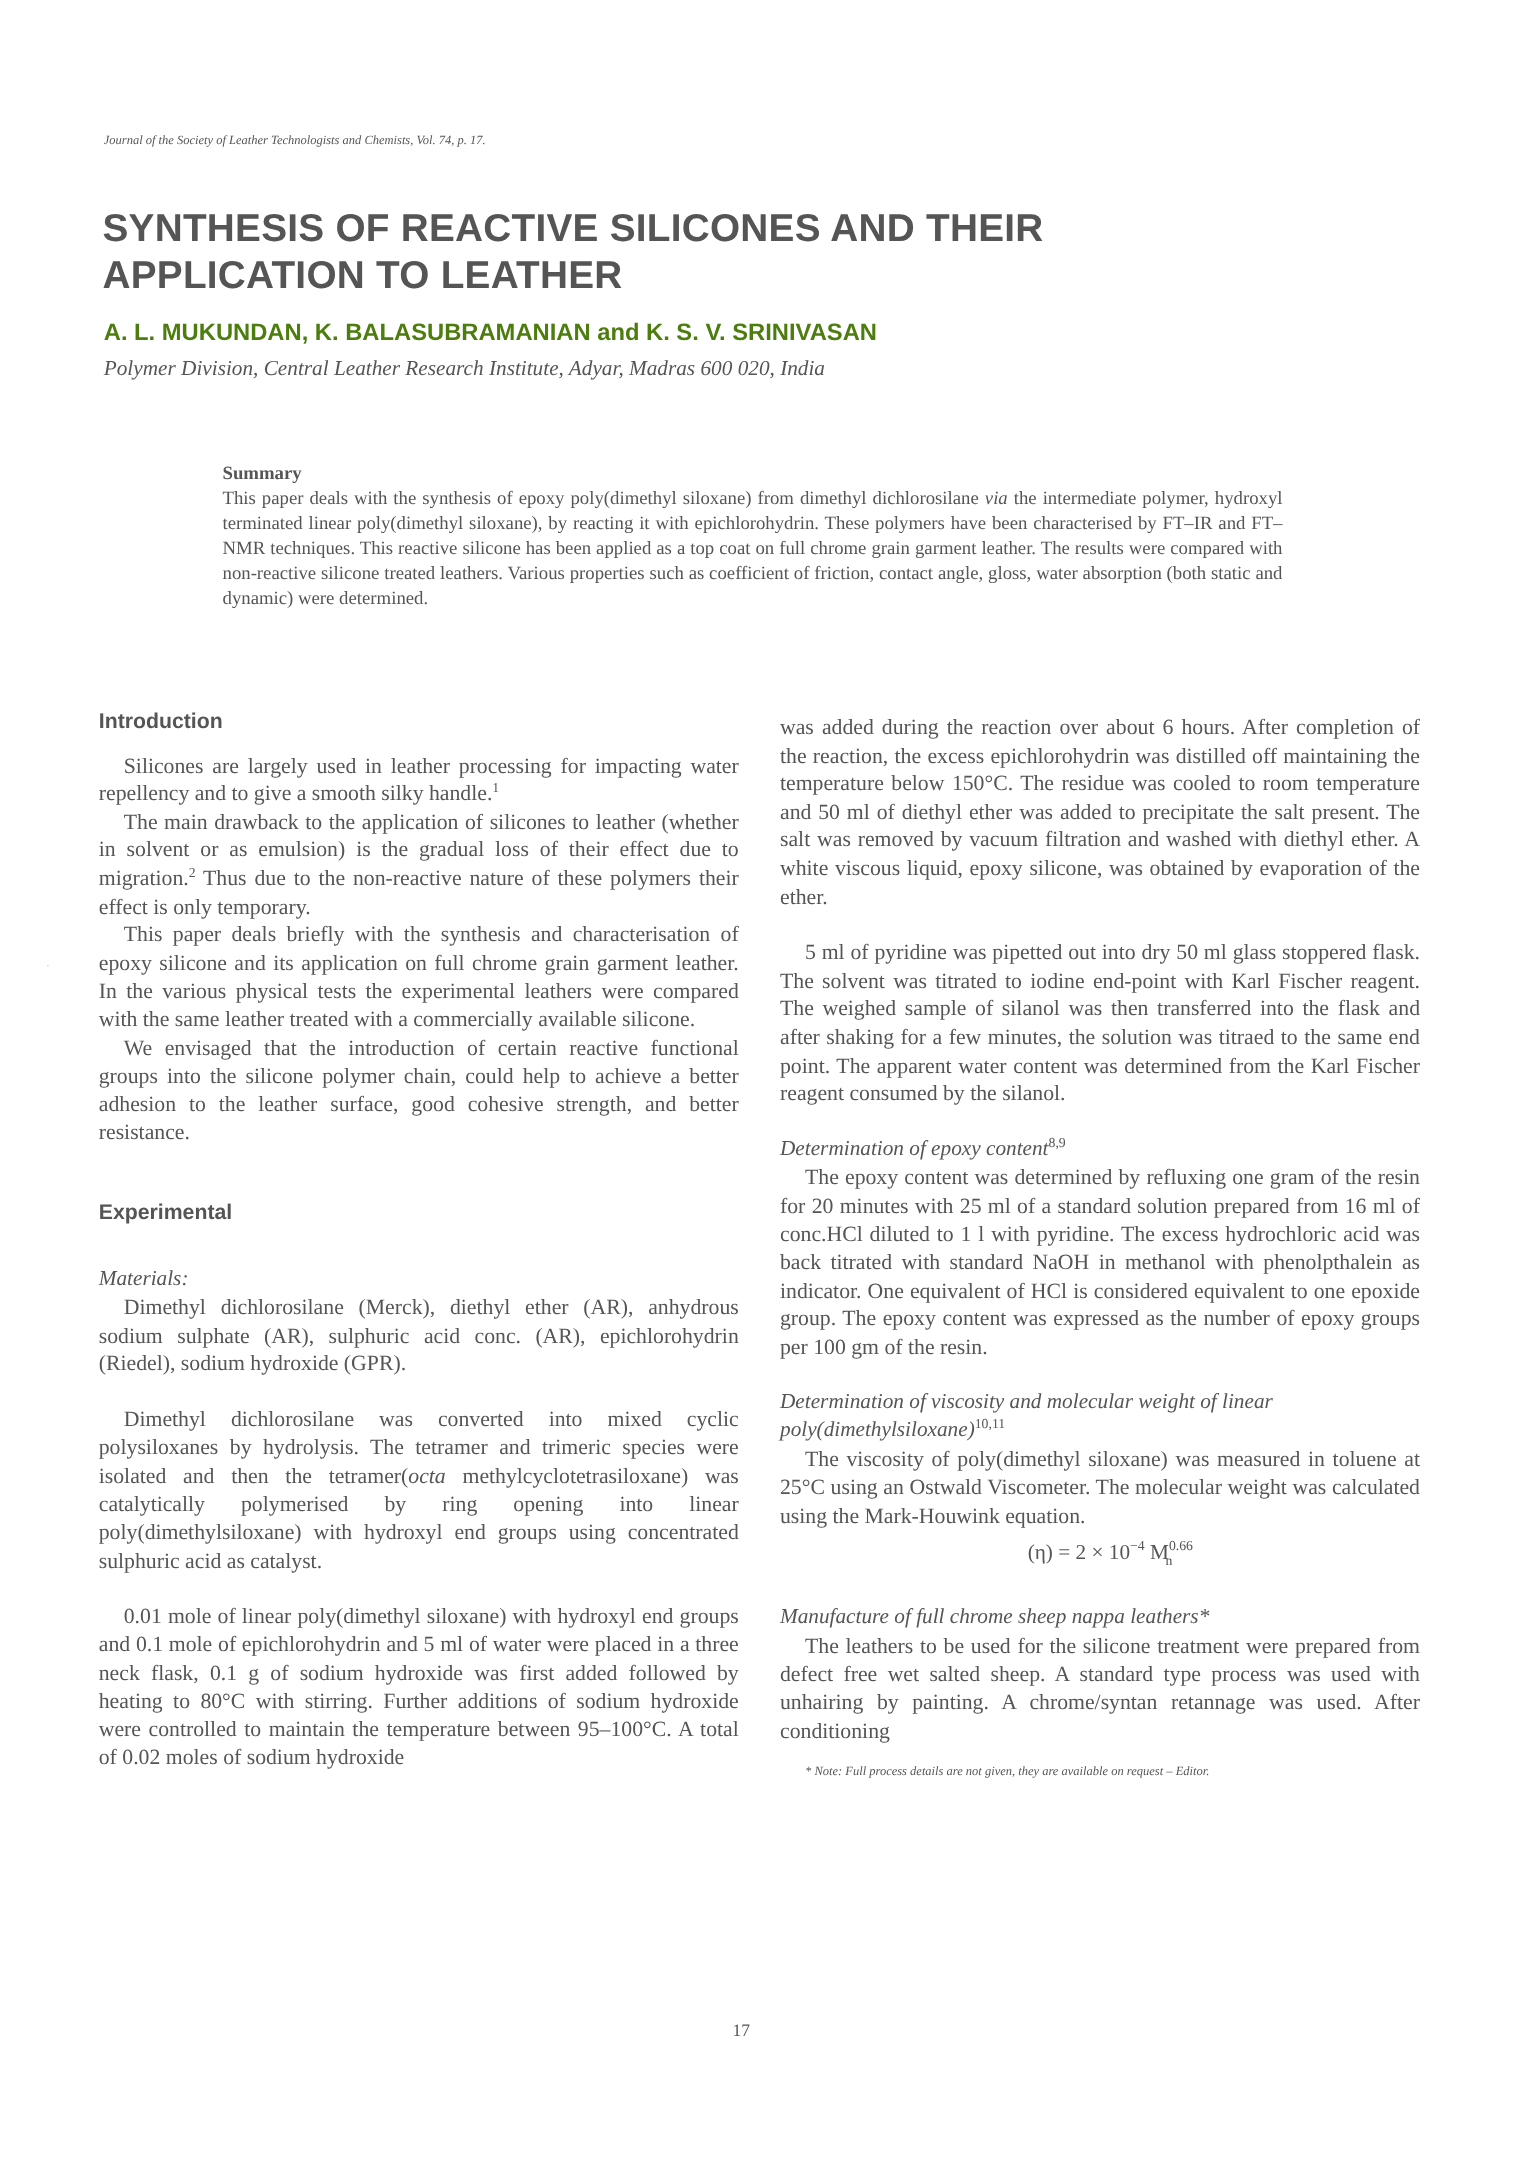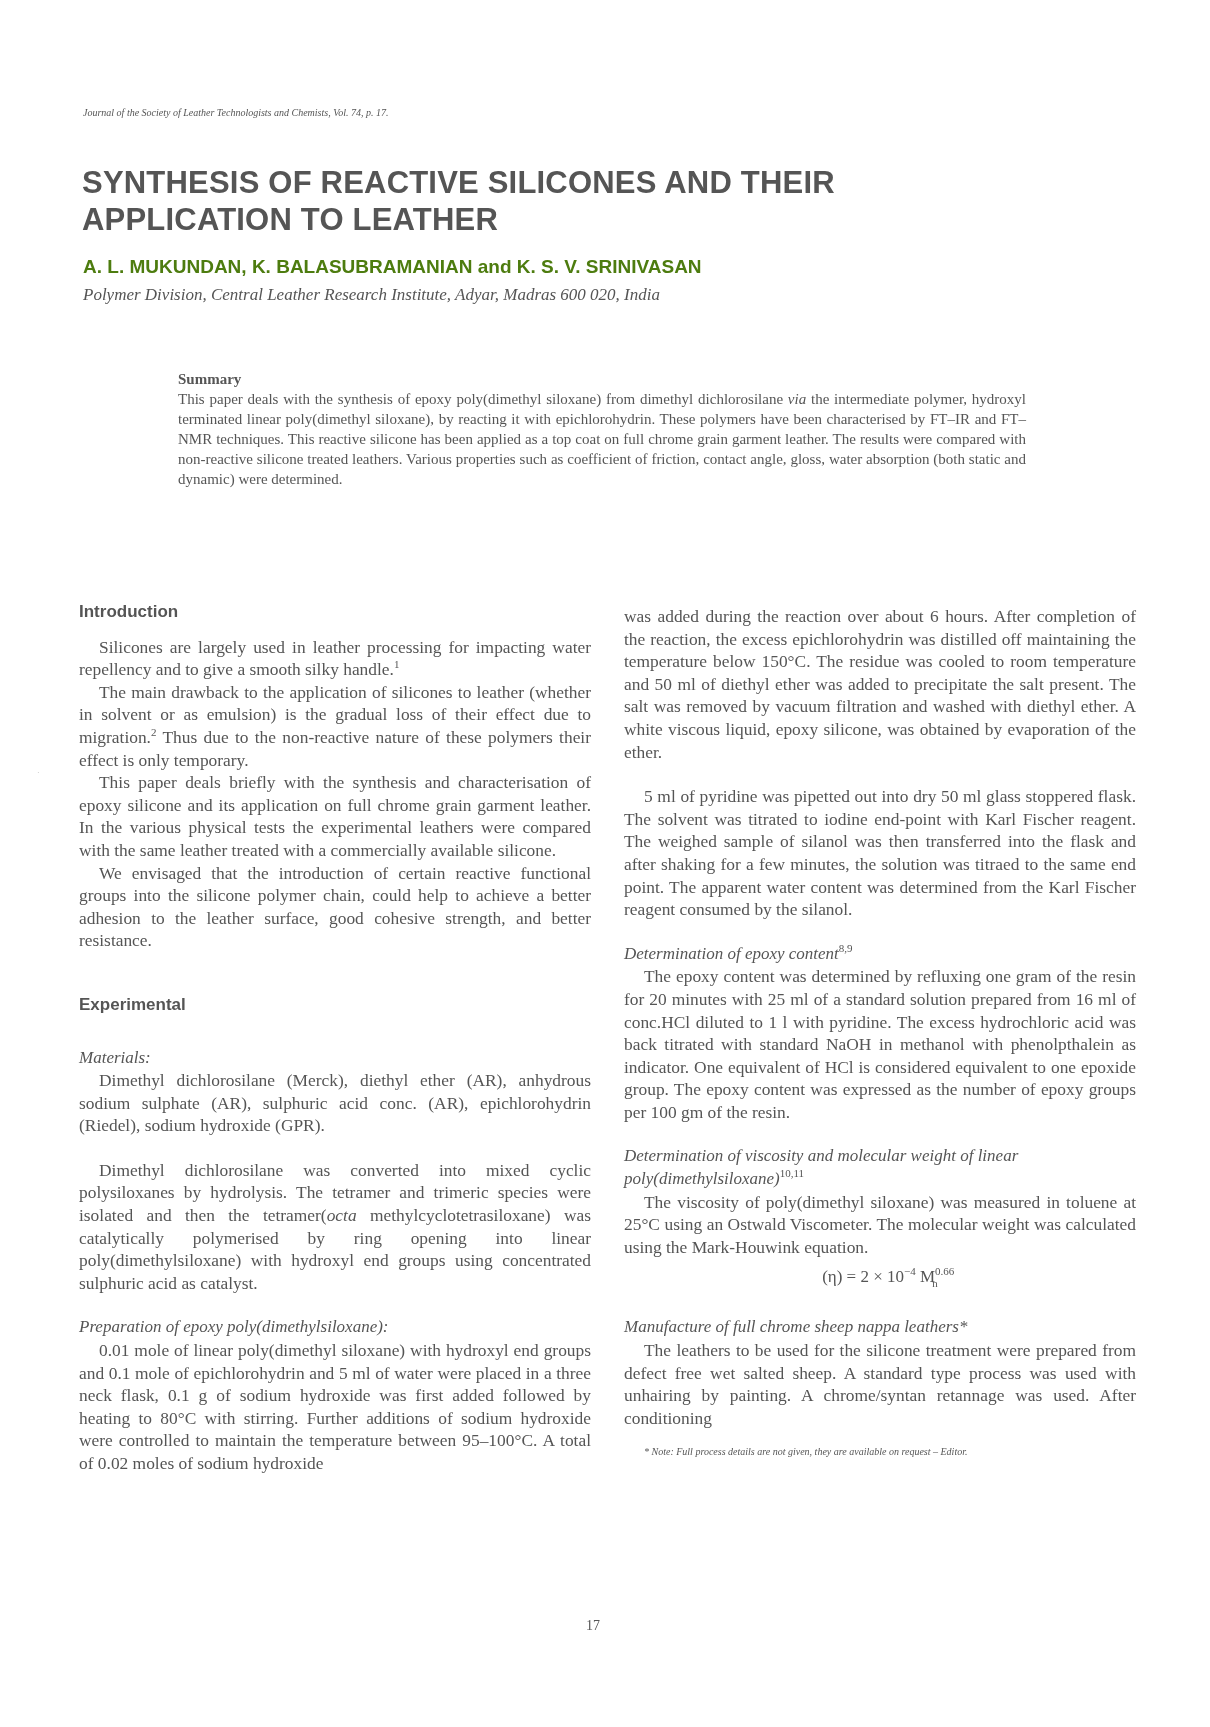--- a/index.html
+++ b/index.html
@@ -9,21 +9,21 @@
 
   #journal-line { position: absolute; left: 83px; top: 107px; font-size: 10px; font-style: italic; color: #555; }
   #title { position: absolute; left: 82px; top: 164px; width: 900px; font-size: 31px; font-weight: bold; line-height: 37px; color: #555; letter-spacing: 0.2px; }
   #authors { position: absolute; left: 83px; top: 256px; font-size: 19px; font-weight: bold; color: #4d7c0f; }
   #affiliation { position: absolute; left: 83px; top: 285px; font-size: 17px; font-style: italic; color: #555; }
 
   #summary { position: absolute; left: 178px; top: 369px; width: 848px; font-size: 15px; line-height: 20px; color: #555; }
   #summary h3 { margin: 0; font-size: 15px; font-weight: bold; }
   #summary p { margin: 0; text-align: justify; }
 
-  .col { position: absolute; width: 512px; font-size: 17.4px; line-height: 22.6px; color: #555; margin-top: 35px; }
+  .col { position: absolute; width: 512px; font-size: 17.4px; line-height: 22.6px; color: #555; }
   #col-left { left: 79px; top: 566px; }
   #col-right { left: 624px; top: 570px; }
   .col p { margin: 0; text-align: justify; text-indent: 20px; }
   .col p.noindent { text-indent: 0; }
   .col h2 { margin: 0; font-size: 17px; font-weight: bold; color: #555; }
   .col h4 { margin: 0; font-size: 17px; font-weight: normal; font-style: italic; }
   .col sup { font-size: 11px; line-height: 0; }
   .gap-sm { height: 22px; }
   .gap-md { height: 30px; }
   .gap-lg { height: 42px; }
@@ -55,21 +55,20 @@
   <p>This paper deals briefly with the synthesis and characterisation of epoxy silicone and its application on full chrome grain garment leather. In the various physical tests the experimental leathers were compared with the same leather treated with a commercially available silicone.</p>
   <p>We envisaged that the introduction of certain reactive functional groups into the silicone polymer chain, could help to achieve a better adhesion to the leather surface, good cohesive strength, and better resistance.</p>
   <div class="gap-lg"></div>
   <h2 class="sans">Experimental</h2>
   <div class="gap-md"></div>
   <h4>Materials:</h4>
   <p>Dimethyl dichlorosilane (Merck), diethyl ether (AR), anhydrous sodium sulphate (AR), sulphuric acid conc. (AR), epichlorohydrin (Riedel), sodium hydroxide (GPR).</p>
   <div class="gap-sm"></div>
   <p><span>Dimethyl dichlorosilane was converted into mixed cyclic polysiloxanes by hydrolysis. The tetramer and trimeric species were isolated and then the tetramer(</span><i>octa</i><span> methylcyclotetrasiloxane) was catalytically polymerised by ring opening into linear poly(dimethylsiloxane) with hydroxyl end groups using concentrated sulphuric acid as catalyst.</span></p>
   <div class="gap-sm"></div>
-  <h4>Preparation of epoxy poly(dimethylsiloxane):</h4>
   <p>0.01 mole of linear poly(dimethyl siloxane) with hydroxyl end groups and 0.1 mole of epichlorohydrin and 5 ml of water were placed in a three neck flask, 0.1 g of sodium hydroxide was first added followed by heating to 80°C with stirring. Further additions of sodium hydroxide were controlled to maintain the temperature between 95–100°C. A total of 0.02 moles of sodium hydroxide</p>
 </div>
 
 <div id="col-right" class="col serif">
   <p class="noindent">was added during the reaction over about 6 hours. After completion of the reaction, the excess epichlorohydrin was distilled off maintaining the temperature below 150°C. The residue was cooled to room temperature and 50 ml of diethyl ether was added to precipitate the salt present. The salt was removed by vacuum filtration and washed with diethyl ether. A white viscous liquid, epoxy silicone, was obtained by evaporation of the ether.</p>
   <div class="gap-sm"></div>
   <p>5 ml of pyridine was pipetted out into dry 50 ml glass stoppered flask. The solvent was titrated to iodine end-point with Karl Fischer reagent. The weighed sample of silanol was then transferred into the flask and after shaking for a few minutes, the solution was titraed to the same end point. The apparent water content was determined from the Karl Fischer reagent consumed by the silanol.</p>
   <div class="gap-sm"></div>
   <h4><span>Determination of epoxy content</span><sup style="font-style:normal">8,9</sup></h4>
   <p>The epoxy content was determined by refluxing one gram of the resin for 20 minutes with 25 ml of a standard solution prepared from 16 ml of conc.HCl diluted to 1 l with pyridine. The excess hydrochloric acid was back titrated with standard NaOH in methanol with phenolpthalein as indicator. One equivalent of HCl is considered equivalent to one epoxide group. The epoxy content was expressed as the number of epoxy groups per 100 gm of the resin.</p>

